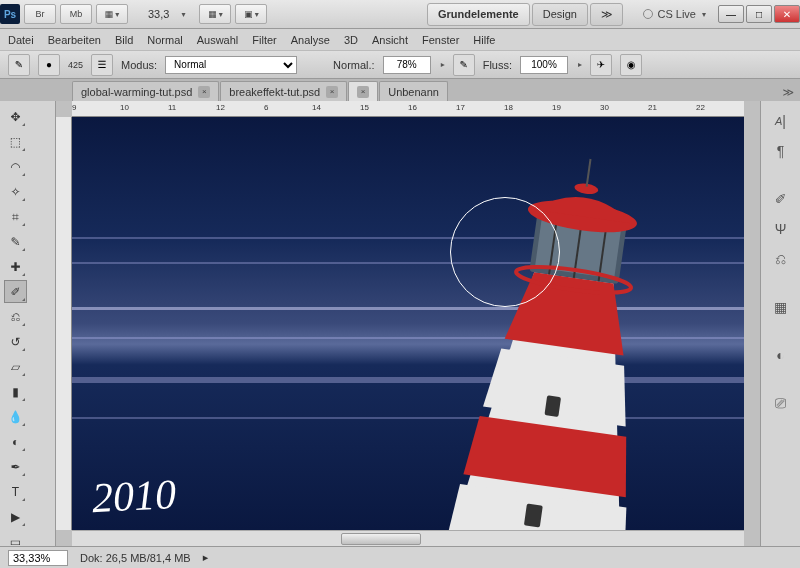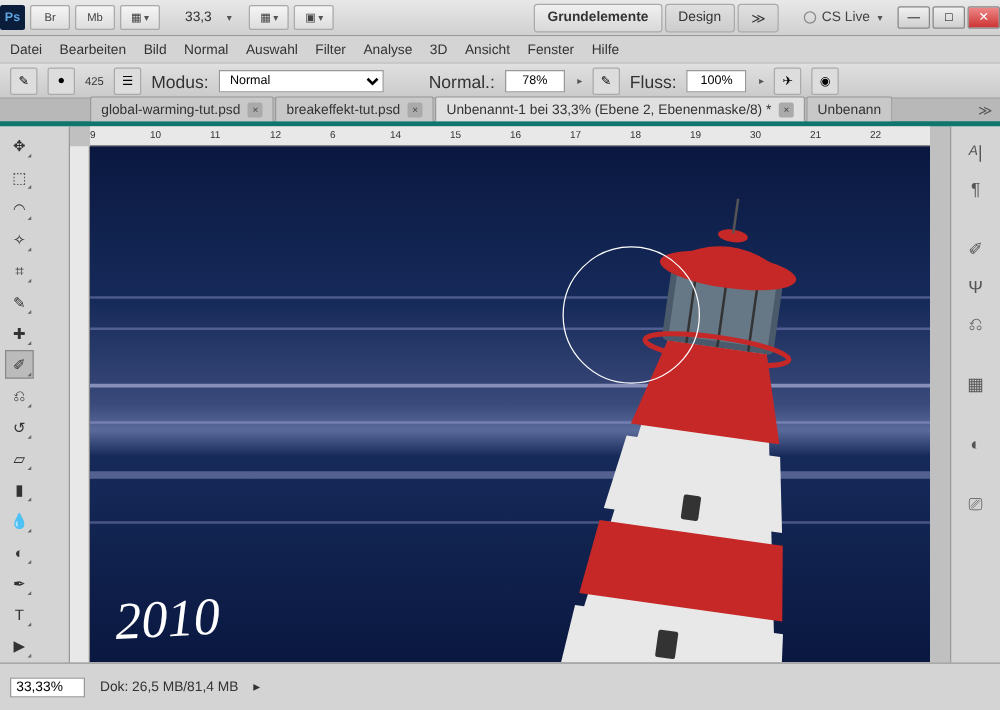--- a/index.html
+++ b/index.html
@@ -17,24 +17,24 @@
 .cslive-dot { width:10px; height:10px; border:1px solid #888; border-radius:50%; }
 .window-controls { display:flex; gap:2px; }
 .win-btn { width:26px; height:18px; border:1px solid #888; border-radius:2px; display:flex; align-items:center; justify-content:center; font-size:10px; }
 .win-btn.min { background:linear-gradient(#f0f0f0,#d0d0d0); }
 .win-btn.max { background:linear-gradient(#f0f0f0,#d0d0d0); }
 .win-btn.close { background:linear-gradient(#e88,#c33); color:#fff; }
 .menubar { height:22px; background:#d4d4d4; display:flex; align-items:center; padding:0 8px; gap:14px; border-bottom:1px solid #bbb; color:#333; }
 .menubar span { cursor:default; }
 .optionsbar { height:28px; background:linear-gradient(#e0e0e0,#cacaca); border-bottom:1px solid #999; display:flex; align-items:center; padding:0 8px; gap:8px; }
 .opt-icon { width:22px; height:22px; border:1px solid #aaa; border-radius:2px; background:#ddd; display:flex; align-items:center; justify-content:center; font-size:10px; }
-.opt-label { font-size:14px; color:#333; }
+.opt-label { font-size:11px; color:#333; }
 .opt-input { width:48px; height:18px; background:#fff; border:1px solid #999; font-size:10px; text-align:center; }
 .opt-select { width:132px; height:18px; background:#fff; border:1px solid #999; font-size:10px; padding:0 4px; }
-.doc-tabs { height:24px; background:#b8b8b8; display:flex; align-items:flex-end; padding-left:72px; border-bottom:6px solid #0f766e; }
+.doc-tabs { height:24px; background:#b8b8b8; display:flex; align-items:flex-end; padding-left:72px; border-bottom:2px solid #0f766e; }
 .doc-tab { height:20px; padding:2px 8px; background:#c8c8c8; border:1px solid #999; border-bottom:none; margin-right:1px; display:flex; align-items:center; gap:6px; font-size:10px; color:#333; border-radius:2px 2px 0 0; }
 .doc-tab.active { background:#e0e0e0; }
 .doc-close { width:12px; height:12px; background:#aaa; border-radius:2px; display:flex; align-items:center; justify-content:center; font-size:8px; color:#444; }
 .workspace { position:absolute; top:101px; left:0; right:0; bottom:22px; display:flex; }
 .toolbox { width:56px; background:#d4d4d4; border-right:1px solid #999; padding:4px; display:flex; flex-wrap:wrap; gap:2px; align-content:flex-start; }
 .tool { width:23px; height:23px; border:1px solid transparent; display:flex; align-items:center; justify-content:center; font-size:12px; color:#333; position:relative; }
 .tool.active { background:#bbb; border:1px solid #888; }
 .tool .corner { position:absolute; right:1px; bottom:1px; width:0; height:0; border-right:3px solid #666; border-top:3px solid transparent; }
 .canvas-area { flex:1; background:#c0c0c0; position:relative; overflow:hidden; }
 .ruler-h { position:absolute; top:0; left:16px; right:16px; height:16px; background:#e8e8e8; border-bottom:1px solid #888; overflow:hidden; }
@@ -42,21 +42,21 @@
 .ruler-tick { position:absolute; font-size:8px; color:#333; top:2px; }
 .canvas { position:absolute; top:16px; left:16px; right:16px; bottom:16px; background:linear-gradient(180deg,#0a1840 0%,#162a5a 30%,#3a4a7a 50%,#5a6a9a 55%,#162a5a 60%,#0a1840 100%); overflow:hidden; }
 .streak { position:absolute; left:0; right:0; height:2px; background:rgba(200,200,255,0.3); }
 .lighthouse-svg { position:absolute; left:300px; top:30px; width:380px; height:430px; }
 .brush-cursor { position:absolute; width:110px; height:110px; border:1px solid #fff; border-radius:50%; left:378px; top:80px; }
 .handwriting { position:absolute; left:20px; bottom:10px; font-family:cursive; font-size:42px; color:#fff; font-style:italic; transform:rotate(-3deg); }
 .scrollbar-h { position:absolute; bottom:0; left:16px; right:16px; height:16px; background:#ddd; border-top:1px solid #aaa; }
 .scrollbar-h-thumb { position:absolute; left:40%; width:80px; height:12px; top:2px; background:linear-gradient(#f0f0f0,#c0c0c0); border:1px solid #999; border-radius:2px; }
 .panel-dock { width:40px; background:#d4d4d4; border-left:1px solid #999; display:flex; flex-direction:column; gap:6px; padding:8px 4px; align-items:center; }
 .panel-icon { width:28px; height:24px; display:flex; align-items:center; justify-content:center; font-size:14px; color:#555; }
-.statusbar { position:absolute; bottom:0; left:0; right:0; height:38px; background:#d4d4d4; border-top:1px solid #999; display:flex; align-items:center; padding:0 8px; gap:12px; font-size:10px; color:#333; }
+.statusbar { position:absolute; bottom:0; left:0; right:0; height:22px; background:#d4d4d4; border-top:1px solid #999; display:flex; align-items:center; padding:0 8px; gap:12px; font-size:10px; color:#333; }
 .status-zoom { width:60px; background:#fff; border:1px solid #999; padding:1px 4px; }
 </style>
 </head>
 <body>
 
 <div class="titlebar">
   <div class="ps-logo">Ps</div>
   <div class="tb-btn">Br</div>
   <div class="tb-btn">Mb</div>
   <div class="tb-btn">▦<span class="dropdown-arrow">▾</span></div>
@@ -119,21 +119,20 @@
 <div class="doc-tabs">
   <div class="doc-tab">
       <span>global-warming-tut.psd</span>
       <span class="doc-close">×</span>
     </div>
   <div class="doc-tab">
       <span>breakeffekt-tut.psd</span>
       <span class="doc-close">×</span>
     </div>
   <div class="doc-tab active">
-      <span>Unbenannt-1 bei 33,3% (Ebene 2, Ebenenmaske/8) *</span>
       <span class="doc-close">×</span>
     </div>
   <div class="doc-tab">
       <span>Unbenann</span>
     </div>
   <div style="margin-left:auto; padding:2px 6px; color:#555">≫</div>
 </div>
 
 <div class="workspace">
 

